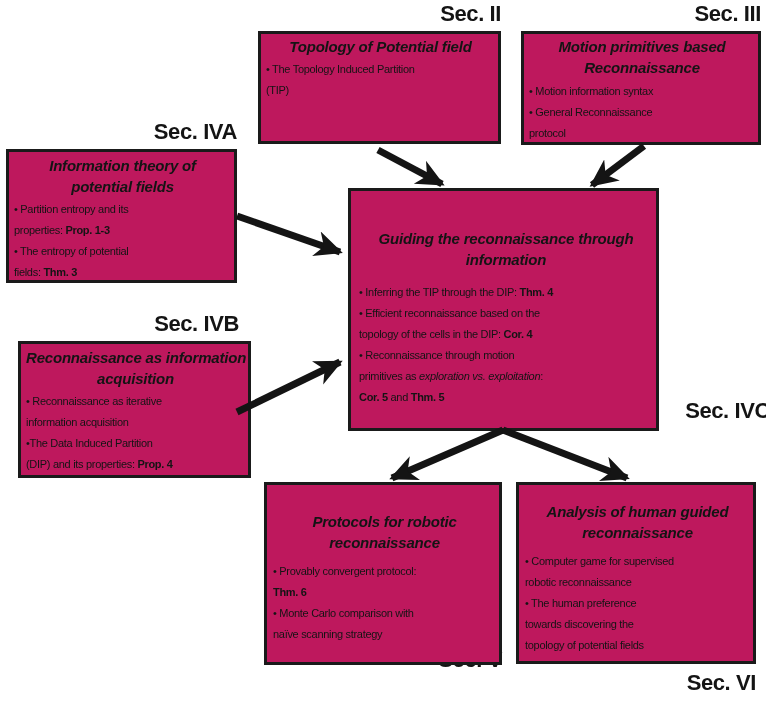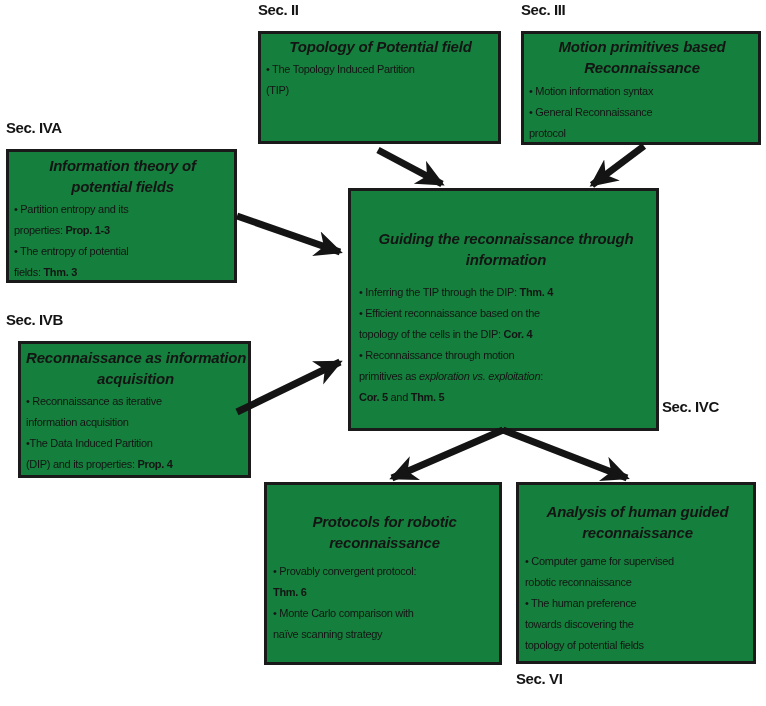--- a/index.html
+++ b/index.html
@@ -8,30 +8,30 @@
     width: 766px;
     height: 706px;
     background: #ffffff;
     font-family: "Liberation Sans", sans-serif;
     color: #141414;
     overflow: hidden;
   }
   .slabel {
     position: absolute;
     font-weight: bold;
-    font-size: 15px;
+    font-size: 22px;
     letter-spacing: -0.4px;
-    text-align: left;
+    text-align: right;
     white-space: nowrap;
   }
   .box {
     position: absolute;
     box-sizing: border-box;
     border: 3px solid #1a1a1a;
-    background: #15803d;
+    background: #be185d;
   }
   .box-title {
     font-weight: bold;
     font-style: italic;
     font-size: 15px;
     line-height: 21px;
     letter-spacing: -0.2px;
     text-align: center;
     white-space: nowrap;
   }

